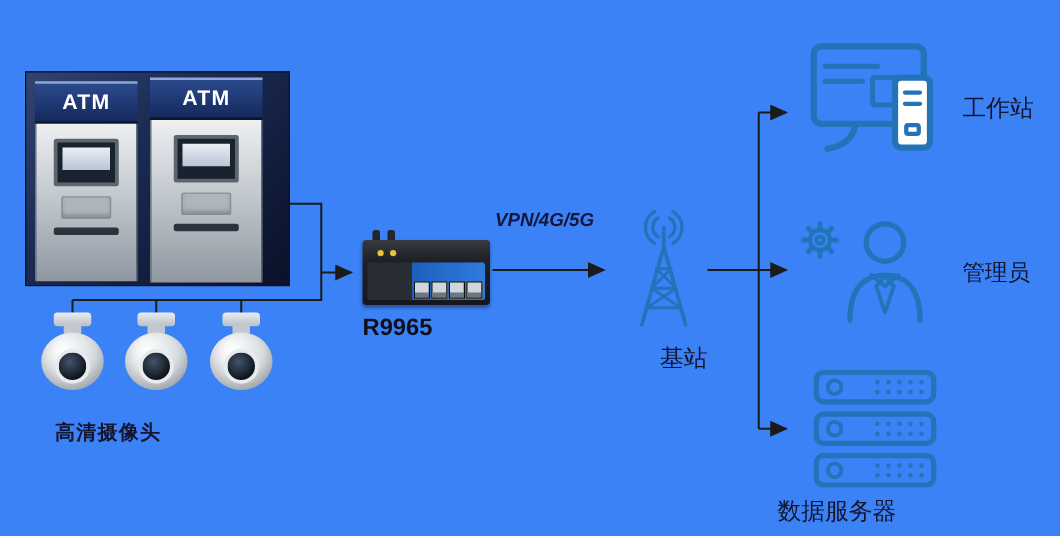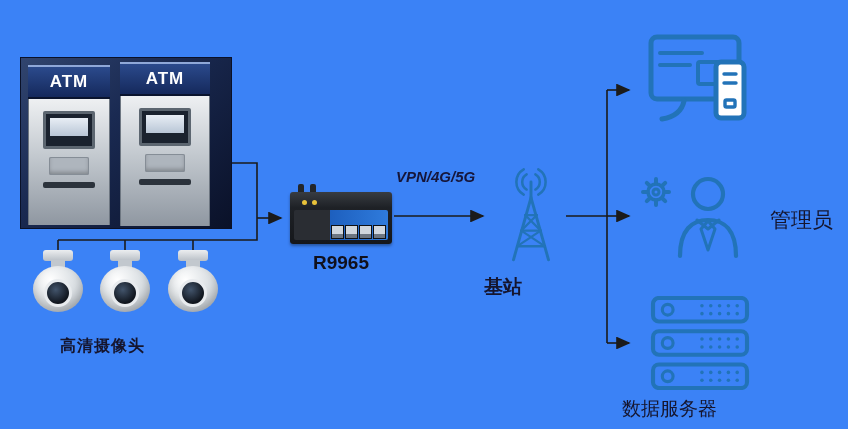--- a/index.html
+++ b/index.html
@@ -78,26 +78,26 @@
     border-radius:2px;
   }
   .router-led { position:absolute; width:5px; height:5px; border-radius:50%; background:#e8c23a; top:8px; }
   .router-port {
     position:absolute; bottom:5px; width:11px; height:12px;
     background:#cfd6dd; border:1px solid #0e1013; box-shadow:inset 0 -4px 0 #6d7681;
   }
 
   
   .lbl { position:absolute; color:#15152e; }
-  .lbl-cam   { left:60px;  top:336px; font-size:16px; font-weight:700; letter-spacing:1px; }
-  .lbl-router{ left:290px; top:252px; width:102px; text-align:center; font-size:19px; font-weight:700; color:#10101c; }
+  .lbl-cam   { left:44px;  top:336px; font-size:16px; font-weight:700; letter-spacing:1px; }
+  .lbl-router{ left:290px; top:252px; width:102px; text-align:left; font-size:19px; font-weight:700; color:#10101c; }
   .lbl-link  { left:396px; top:168px; font-size:15px; font-weight:700; color:#16163a;font-style:italic; }
-  .lbl-tower { left:484px; top:274px; width:74px;  font-size:19px; font-weight:700; }
+  .lbl-tower { left:510px; top:274px; width:74px;  text-align:center; font-size:19px; font-weight:400; }
   .lbl-ws    { left:770px; top:74px;  font-size:19px; font-weight:500; }
-  .lbl-admin { left:770px; top:206px; font-size:21px; font-weight:500; }
+  .lbl-admin { left:770px; top:206px; font-size:18px; font-weight:500; }
   .lbl-srv   { left:622px; top:396px; width:156px; font-size:19px; font-weight:500; }
 
   .node-icon { position:absolute; }
 </style>
 </head>
 <body>
 
 <div class="canvas">
 
   <svg class="connectors" viewBox="0 0 848 429">
@@ -201,20 +201,21 @@
     <g stroke="#2273b8" fill="none" stroke-linecap="round" stroke-linejoin="round">
       <rect x="3" y="3" width="88" height="62" rx="6" stroke-width="5"></rect>
       <path d="M12,19 H54 M12,31 H42" stroke-width="4"></path>
       <rect x="50" y="28" width="26" height="22" rx="2" stroke-width="4"></rect>
       <path d="M36,67 C34,77 26,83 14,85" stroke-width="5"></path>
       <rect x="68" y="28" width="28" height="56" rx="5" stroke-width="5" fill="#ffffff"></rect>
       <path d="M76,40 H88 M76,49 H88" stroke-width="3.4"></path>
       <rect x="77" y="66" width="10" height="7" rx="1.5" stroke-width="3.4"></rect>
     </g>
   </svg>
+  <div class="lbl lbl-ws">工作站</div>
 
   <svg class="node-icon" style="left:636px; top:170px;" width="118" height="92" viewBox="0 0 118 92">
     <g stroke="#2273b8" fill="none" stroke-linecap="round" stroke-linejoin="round">
       <g>
         <circle cx="20" cy="22" r="8" stroke-width="3.5"></circle>
         <circle cx="20" cy="22" r="3" stroke-width="3"></circle>
         <path stroke-width="4" d="M28.5,22 H33 M26,16 L29.2,12.8 M20,13.5 V9 M14,16 L10.8,12.8 M11.5,22 H7 M14,28 L10.8,31.2 M20,30.5 V35 M26,28 L29.2,31.2"></path>
       </g>
       <circle cx="72" cy="24" r="15" stroke-width="4.2"></circle>
       <path d="M44,86 C44,60 56,50 72,50 C88,50 100,60 100,86" stroke-width="4.2"></path>

